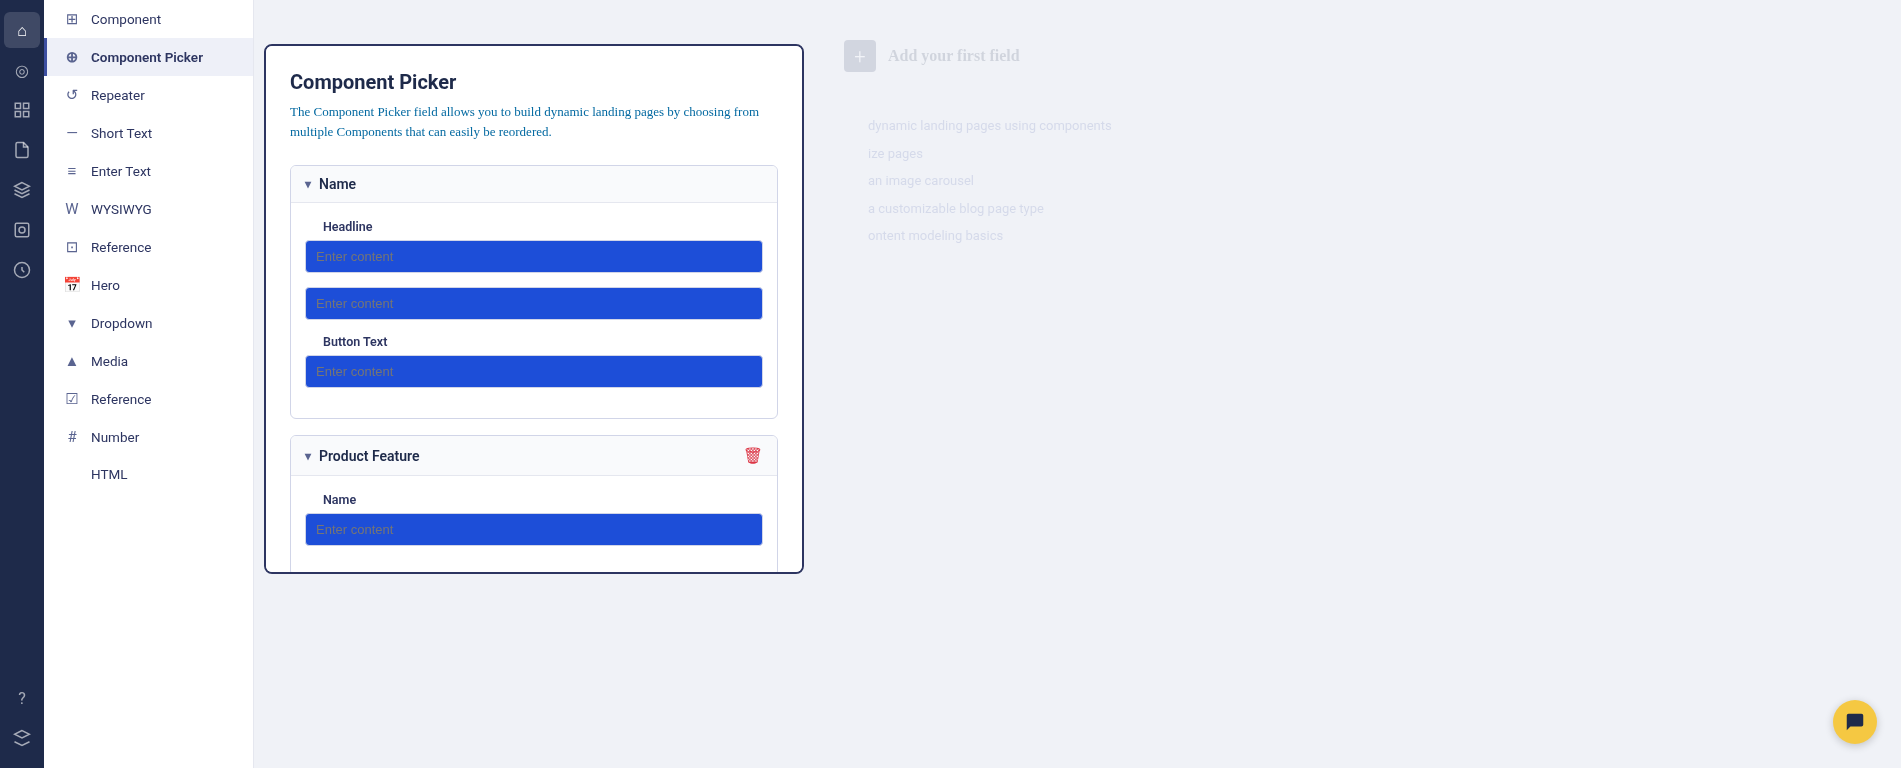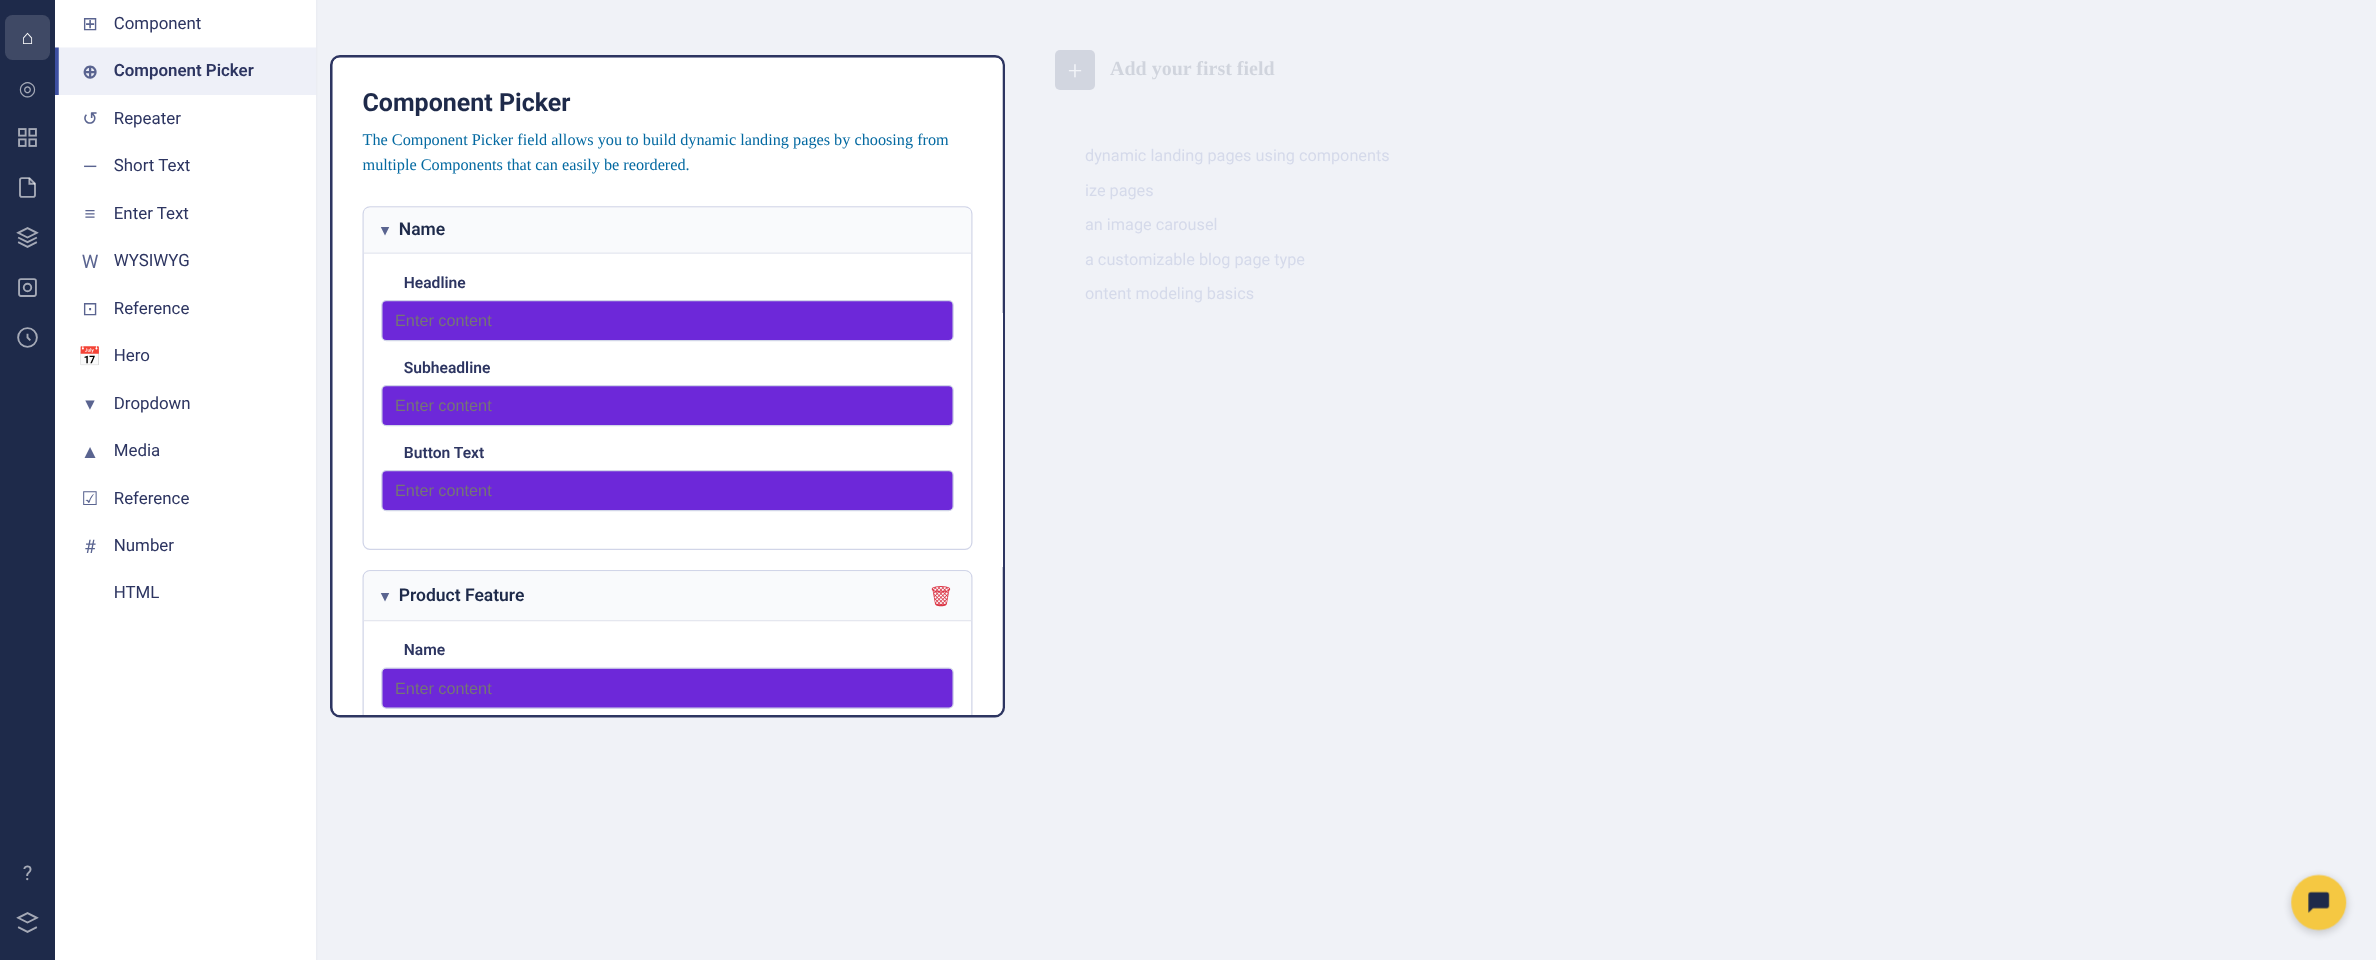--- a/index.html
+++ b/index.html
@@ -164,21 +164,21 @@
       display: block;
       padding-left: 18px;
     }
     .field-input {
       width: 100%;
       border: 1px solid #d1d5e8;
       border-radius: 4px;
       padding: 8px 10px;
       font-size: 13px;
       color: #aab0c5;
-      background: #6d28d9;
+      background: #1d4ed8;
     }
 
     
     .right-content {
       position: absolute;
       top: 0;
       left: 560px;
       right: 0;
       bottom: 0;
       padding: 40px 30px;
@@ -381,21 +381,20 @@
 
     </div>
     <div class="section-body">
 
     <div class="field-group">
       <label class="field-label">Headline</label>
       <input class="field-input" type="text" placeholder="Enter content" style="">
     </div>
 
     <div class="field-group">
-      <label class="field-label">Subheadline</label>
       <input class="field-input" type="text" placeholder="Enter content" style="">
     </div>
 
     <div class="field-group">
       <label class="field-label">Button Text</label>
       <input class="field-input" type="text" placeholder="Enter content" style="">
     </div>
 
     </div>
   </div>

